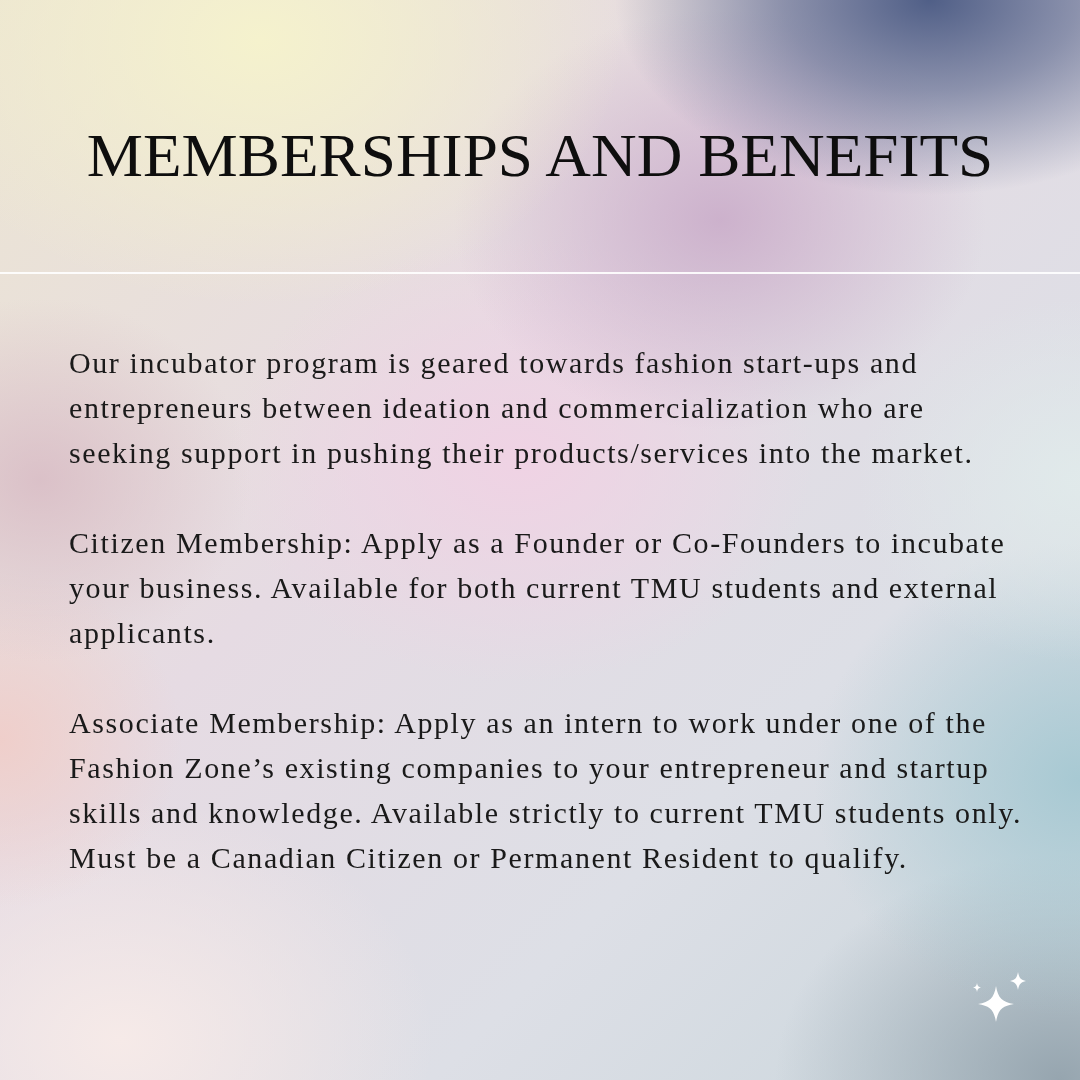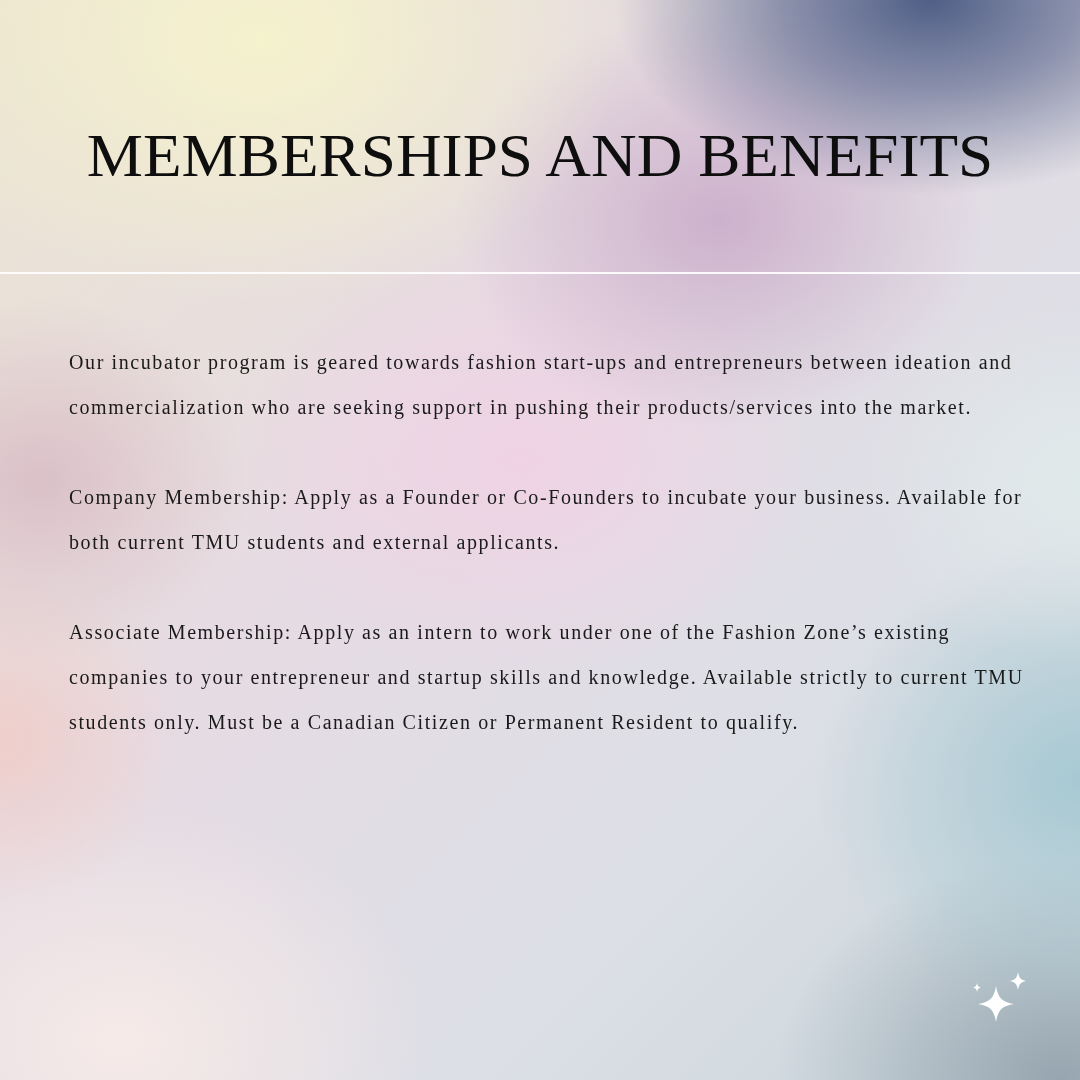--- a/index.html
+++ b/index.html
@@ -40,21 +40,21 @@
       position: absolute;
       left: 0; right: 0; top: 272px;
       height: 2px;
       background: rgba(255,255,255,0.9);
     }
     .body-text {
       position: absolute;
       left: 69px; top: 340px;
       width: 960px;
       font-family: "Liberation Serif", "DejaVu Serif", serif;
-      font-size: 20px;
+      font-size: 30px;
       line-height: 45px;
       letter-spacing: 1.6px;
       color: #1a1a1a;
     }
     .para { margin-bottom: 45px; }
     .para:last-child { margin-bottom: 0; }
     .sparkle {
       position: absolute;
       left: 968px; top: 968px;
       width: 64px; height: 60px;
@@ -64,21 +64,21 @@
 <body>
 
 <div class="bg"></div>
 
 <h1 class="title">MEMBERSHIPS AND BENEFITS</h1>
 
 <div class="divider"></div>
 
 <div class="body-text">
   <p class="para">Our incubator program is geared towards fashion start-ups and entrepreneurs between ideation and commercialization who are seeking support in pushing their products/services into the market.</p>
-  <p class="para">Company Membership: Apply as a Founder or Co-Founders to incubate your business. Available for both current TMU students and external applicants.</p>
+  <p class="para">Citizen Membership: Apply as a Founder or Co-Founders to incubate your business. Available for both current TMU students and external applicants.</p>
   <p class="para">Associate Membership: Apply as an intern to work under one of the Fashion Zone’s existing companies to your entrepreneur and startup skills and knowledge. Available strictly to current TMU students only. Must be a Canadian Citizen or Permanent Resident to qualify.</p>
 </div>
 
 <svg class="sparkle" viewBox="0 0 64 60">
   <path fill="#ffffff" d="M28 18 C30 30 34 34 46 36 C34 38 30 42 28 54 C26 42 22 38 10 36 C22 34 26 30 28 18 Z"></path>
   <path fill="#ffffff" d="M50 4 C51 10 53 12 58 13 C53 14 51 16 50 22 C49 16 47 14 42 13 C47 12 49 10 50 4 Z"></path>
   <path fill="#ffffff" d="M9 15 C9.5 18 10.5 19 13 19.5 C10.5 20 9.5 21 9 24 C8.5 21 7.5 20 5 19.5 C7.5 19 8.5 18 9 15 Z"></path>
 </svg>
 
 </body></html>

